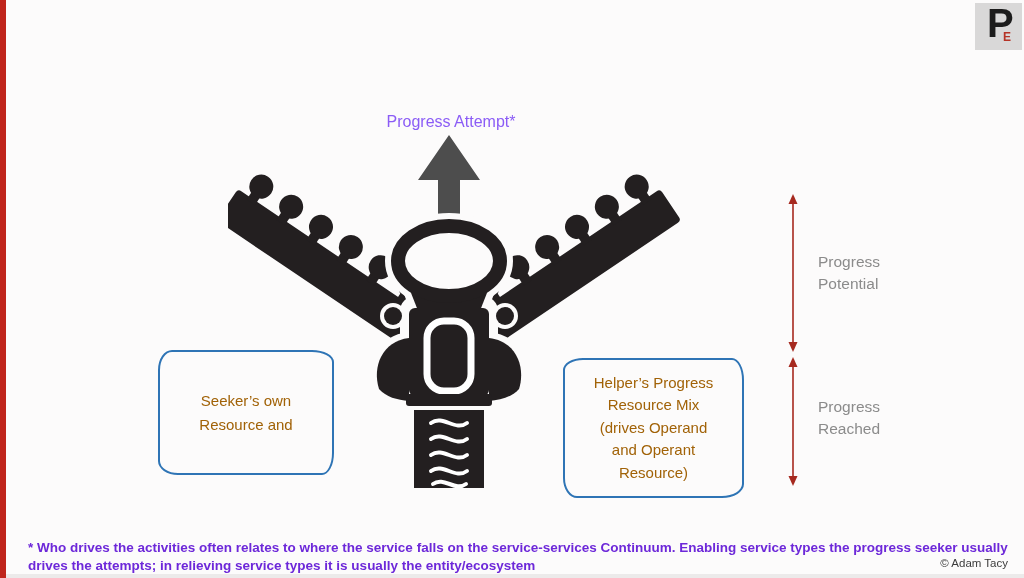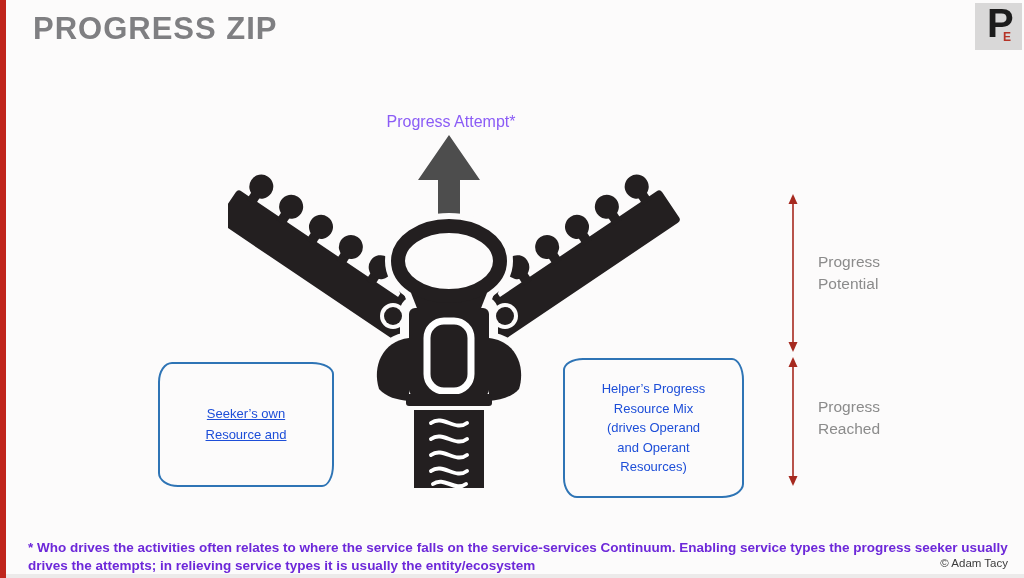--- a/index.html
+++ b/index.html
@@ -54,31 +54,30 @@
   }
 
   .diagram-svg {
     position: absolute; left: 228px; top: 103px;
     width: 460px; height: 410px;
   }
 
   .hand-box {
     position: absolute;
     border: 2px solid #2e74b5;
-    color: #1d4ed8;
+    color: #a16207;
     display: flex; flex-direction: column;
     align-items: center; justify-content: center;
     text-align: center;
-    font-size: 13px; line-height: 1.55;
+    font-size: 15px; line-height: 1.55;
     background: transparent;
   }
   .hand-box.seeker {
-    left: 158px; top: 362px; width: 176px; height: 125px;
+    left: 158px; top: 350px; width: 176px; height: 125px;
     border-radius: 14px 22px 12px 20px / 20px 12px 22px 14px;
-    text-decoration: underline;
   }
   .hand-box.helper {
     left: 563px; top: 358px; width: 181px; height: 140px;
     border-radius: 20px 12px 22px 14px / 12px 22px 14px 20px;
     line-height: 1.5;
   }
 
   .measure-svg {
     position: absolute; left: 780px; top: 192px;
     width: 28px; height: 296px;
@@ -101,21 +100,20 @@
     font-size: 11.5px; color: #3c3c3c;
   }
 </style>
 </head>
 <body>
 
 <div class="slide">
 
   <div class="left-accent-bar"></div>
 
-  <div class="slide-title">PROGRESS ZIP</div>
 
   <div class="logo-box">
     <span class="logo-p">P</span>
     <span class="logo-e">E</span>
   </div>
 
   <div class="arrow-label">Progress Attempt*</div>
 
   <svg class="diagram-svg" viewBox="0 0 460 410">
 
@@ -178,21 +176,21 @@
   <div class="hand-box seeker">
     <span>Seeker’s own</span>
     <span>Resource and</span>
   </div>
 
   <div class="hand-box helper">
     <span>Helper’s Progress</span>
     <span>Resource Mix</span>
     <span>(drives Operand</span>
     <span>and Operant</span>
-    <span>Resources)</span>
+    <span>Resource)</span>
   </div>
 
   <svg class="measure-svg" viewBox="0 0 28 296">
     <g stroke="#a6291f" fill="#a6291f">
       <line x1="13" y1="9" x2="13" y2="153" stroke-width="1.6"></line>
       <polygon points="13,2 8.5,12 17.5,12" stroke="none"></polygon>
       <polygon points="13,160 8.5,150 17.5,150" stroke="none"></polygon>
     </g>
     <g stroke="#a6291f" fill="#a6291f">
       <line x1="13" y1="172" x2="13" y2="287" stroke-width="1.6"></line>

